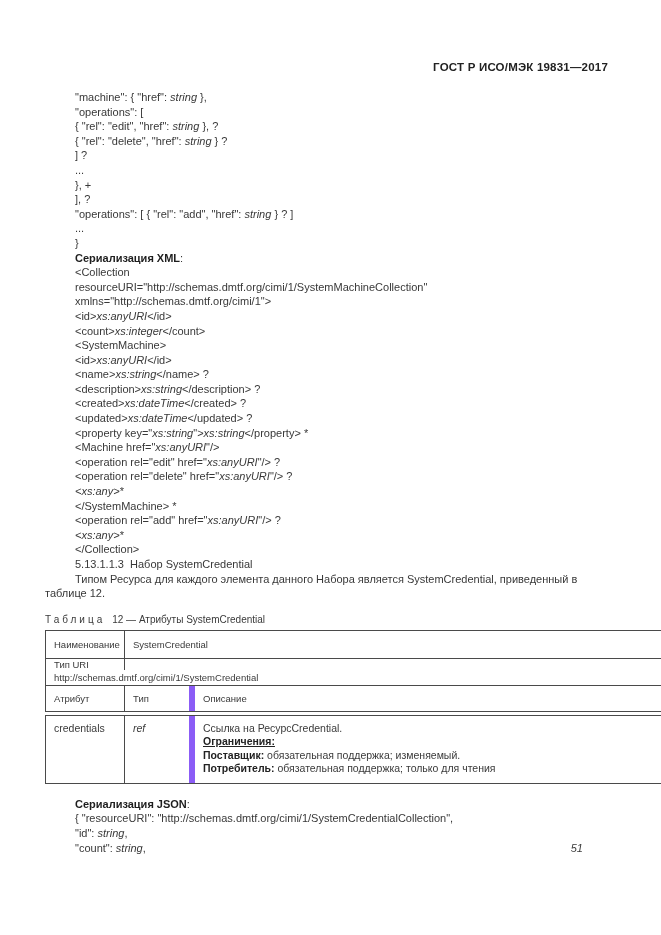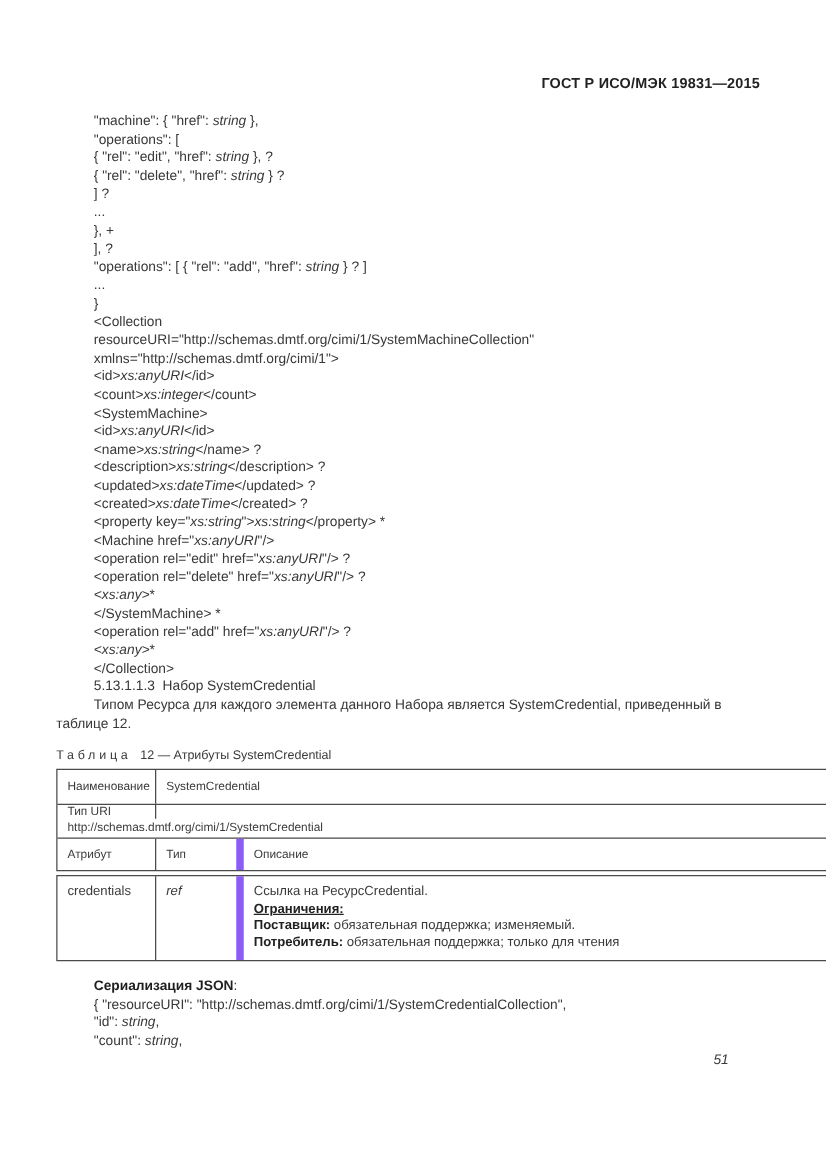--- a/index.html
+++ b/index.html
@@ -48,51 +48,52 @@
   .json-bottom-heading{margin-top:13px;}
   .page-number{
     position:absolute;top:842px;right:78px;font-size:11px;color:#3a3a3a;font-style:italic;
   }
 </style>
 </head>
 <body>
 
 <div class="page">
 
-  <div class="doc-header">ГОСТ Р ИСО/МЭК 19831—2015</div>
+  <div class="doc-header">ГОСТ Р ИСО/МЭК 19831—2017</div>
 
   <div class="content">
 
     <div class="code-block">
         <div class="code-line"><span>"machine": { "href": </span><span class="i">string</span><span> },</span></div>
         <div class="code-line"><span>"operations": [</span></div>
         <div class="code-line"><span>{ "rel": "edit", "href": </span><span class="i">string</span><span> }, ?</span></div>
         <div class="code-line"><span>{ "rel": "delete", "href": </span><span class="i">string</span><span> } ?</span></div>
         <div class="code-line"><span>] ?</span></div>
         <div class="code-line"><span>...</span></div>
         <div class="code-line"><span>}, +</span></div>
         <div class="code-line"><span>], ?</span></div>
         <div class="code-line"><span>"operations": [ { "rel": "add", "href": </span><span class="i">string</span><span> } ? ]</span></div>
         <div class="code-line"><span>...</span></div>
         <div class="code-line"><span>}</span></div>
       </div>
 
+    <div class="code-line heading-line"><span class="b">Сериализация XML</span><span>:</span></div>
 
     <div class="code-block">
         <div class="code-line"><span>&lt;Collection</span></div>
         <div class="code-line"><span>resourceURI="http://schemas.dmtf.org/cimi/1/SystemMachineCollection"</span></div>
         <div class="code-line"><span>xmlns="http://schemas.dmtf.org/cimi/1"&gt;</span></div>
         <div class="code-line"><span>&lt;id&gt;</span><span class="i">xs:anyURI</span><span>&lt;/id&gt;</span></div>
         <div class="code-line"><span>&lt;count&gt;</span><span class="i">xs:integer</span><span>&lt;/count&gt;</span></div>
         <div class="code-line"><span>&lt;SystemMachine&gt;</span></div>
         <div class="code-line"><span>&lt;id&gt;</span><span class="i">xs:anyURI</span><span>&lt;/id&gt;</span></div>
         <div class="code-line"><span>&lt;name&gt;</span><span class="i">xs:string</span><span>&lt;/name&gt; ?</span></div>
         <div class="code-line"><span>&lt;description&gt;</span><span class="i">xs:string</span><span>&lt;/description&gt; ?</span></div>
+        <div class="code-line"><span>&lt;created&gt;</span><span class="i">xs:dateTime</span><span>&lt;/created&gt; ?</span></div>
         <div class="code-line"><span>&lt;updated&gt;</span><span class="i">xs:dateTime</span><span>&lt;/updated&gt; ?</span></div>
-        <div class="code-line"><span>&lt;created&gt;</span><span class="i">xs:dateTime</span><span>&lt;/created&gt; ?</span></div>
         <div class="code-line"><span>&lt;property key="</span><span class="i">xs:string</span><span>"&gt;</span><span class="i">xs:string</span><span>&lt;/property&gt; *</span></div>
         <div class="code-line"><span>&lt;Machine href="</span><span class="i">xs:anyURI</span><span>"/&gt;</span></div>
         <div class="code-line"><span>&lt;operation rel="edit" href="</span><span class="i">xs:anyURI</span><span>"/&gt; ?</span></div>
         <div class="code-line"><span>&lt;operation rel="delete" href="</span><span class="i">xs:anyURI</span><span>"/&gt; ?</span></div>
         <div class="code-line"><span class="i">&lt;xs:any&gt;</span><span>*</span></div>
         <div class="code-line"><span>&lt;/SystemMachine&gt; *</span></div>
         <div class="code-line"><span>&lt;operation rel="add" href="</span><span class="i">xs:anyURI</span><span>"/&gt; ?</span></div>
         <div class="code-line"><span class="i">&lt;xs:any&gt;</span><span>*</span></div>
         <div class="code-line"><span>&lt;/Collection&gt;</span></div>
       </div>

